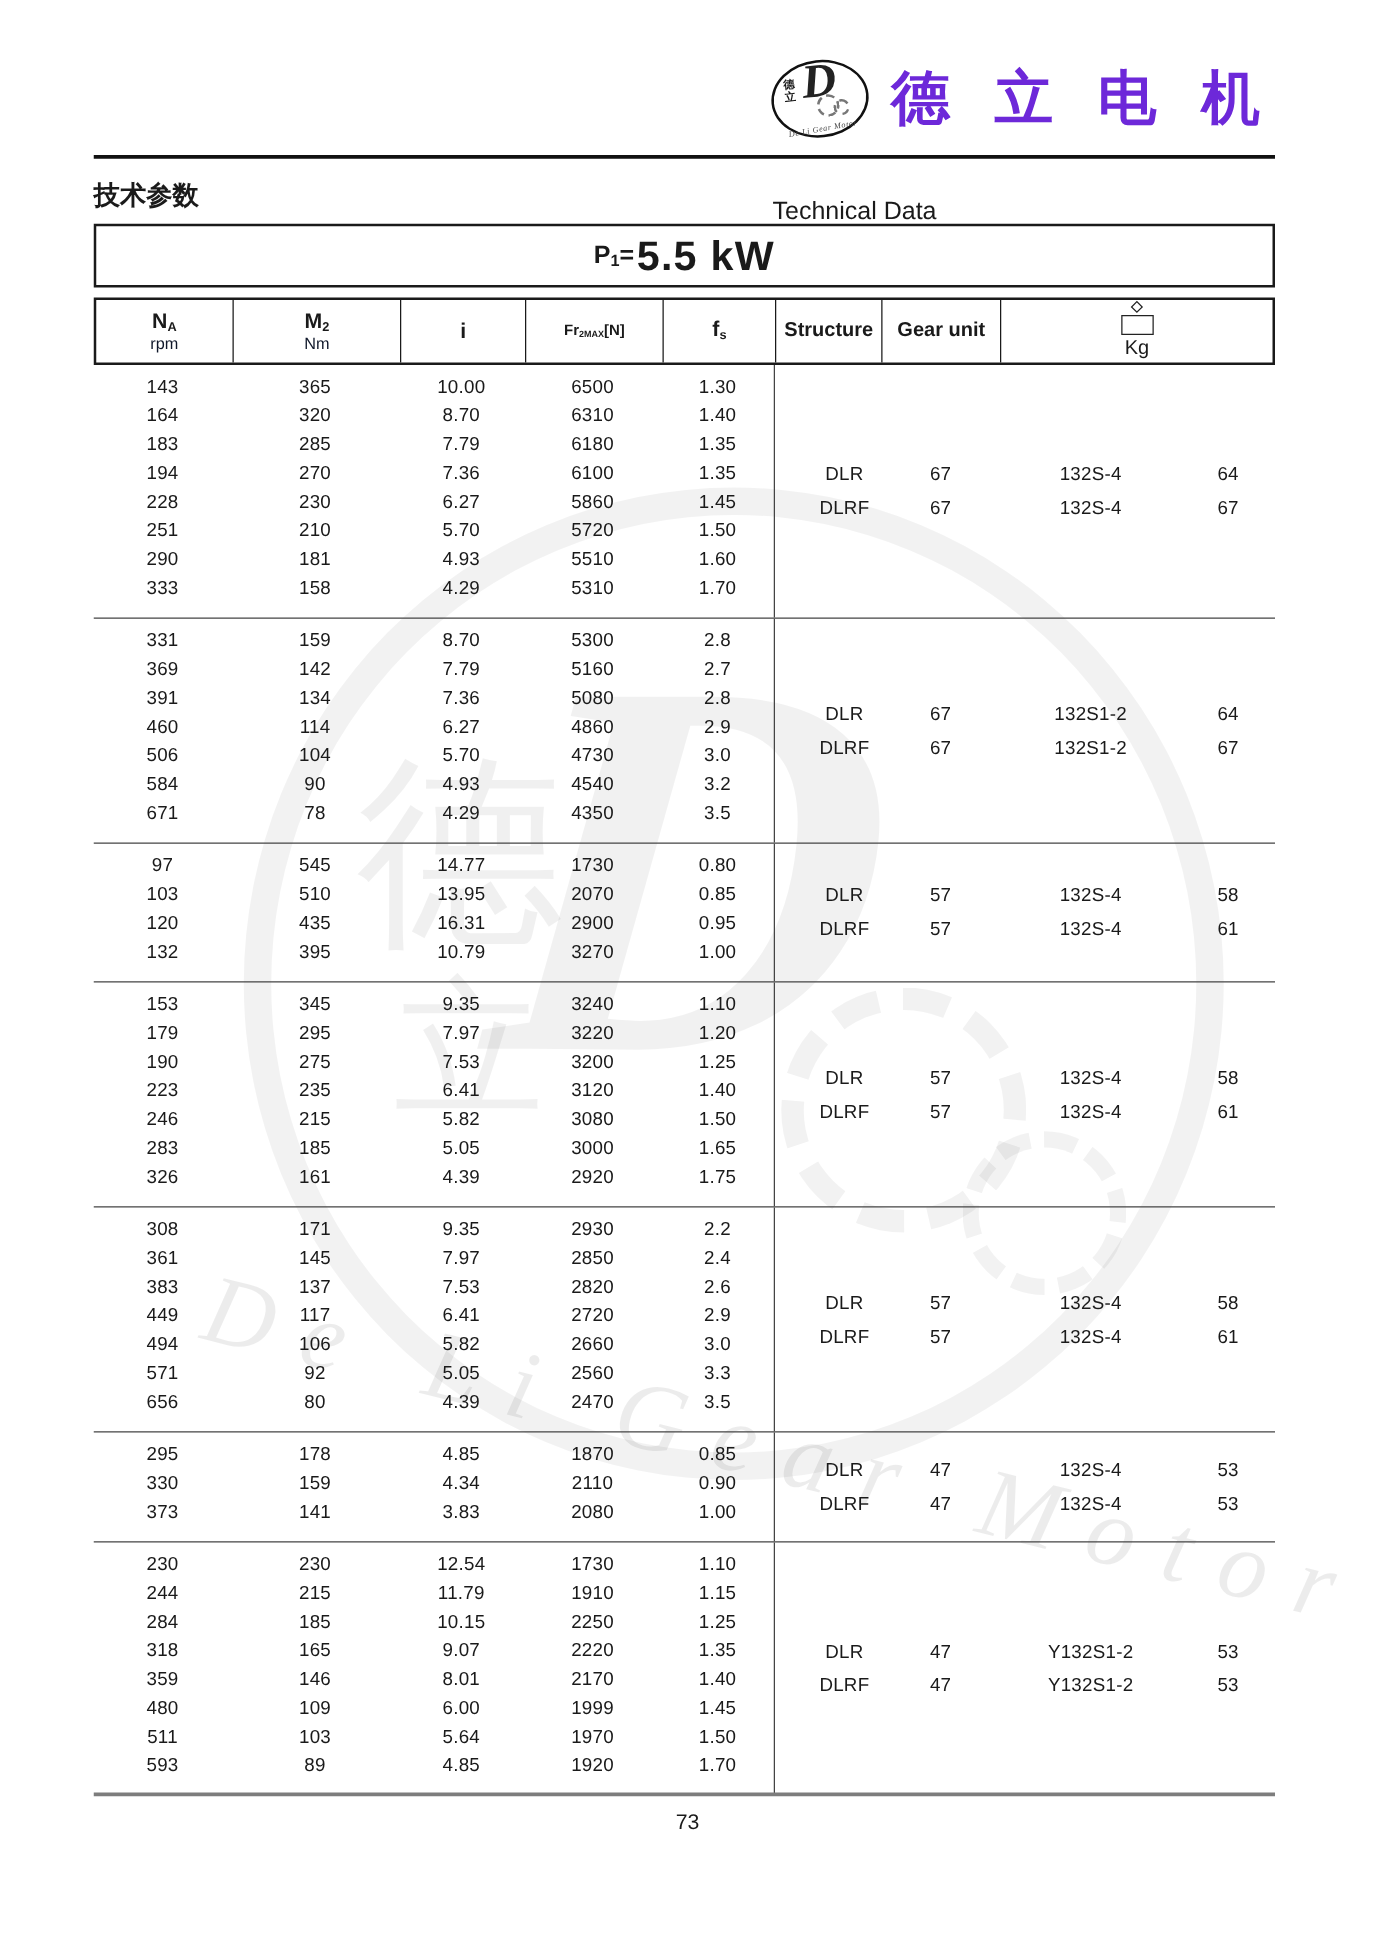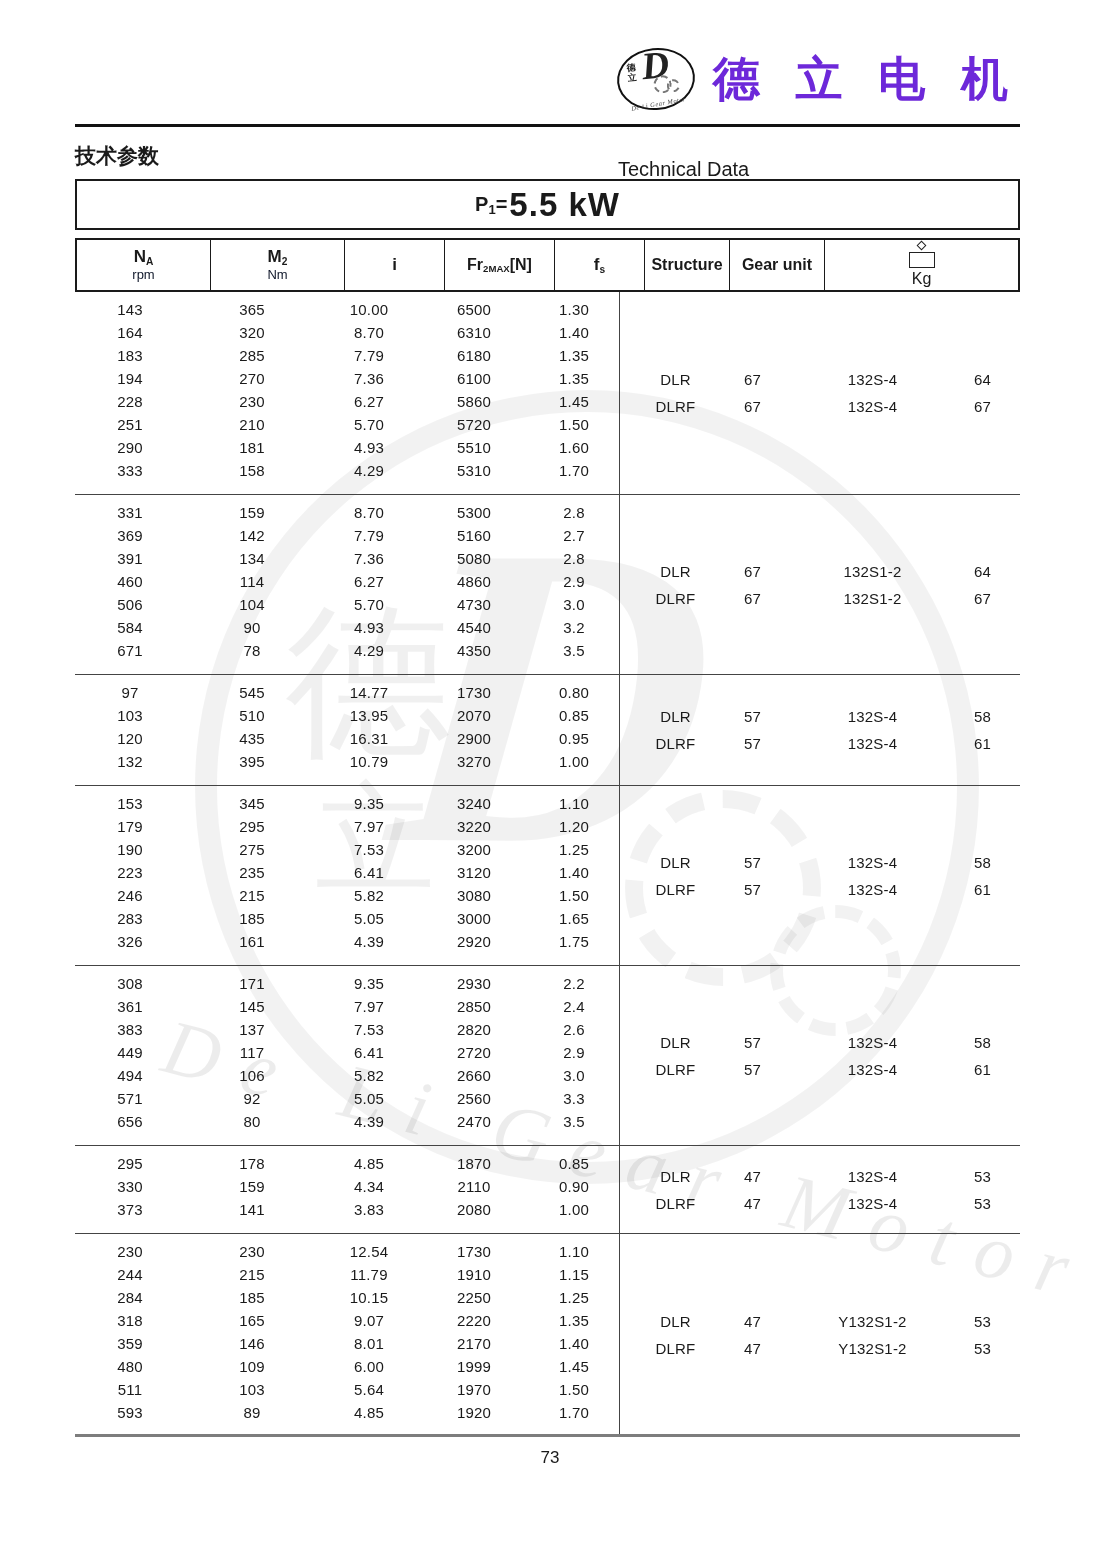--- a/index.html
+++ b/index.html
@@ -57,21 +57,21 @@
 
   
   .thead{position:absolute;top:238px;left:75px;width:945px;height:54px;box-sizing:border-box;
          border:2px solid #1a1a1a;display:flex;z-index:2;}
   .th{flex:none;display:flex;flex-direction:column;align-items:center;justify-content:center;
       border-right:1.5px solid #1a1a1a;box-sizing:border-box;line-height:1.15;}
   .th:last-child{border-right:none;flex:1;}
   .th-main{font-size:17px;font-weight:bold;}
   .th-sub{font-size:13px;color:#0f172a;}
   sub.s{font-size:0.6em;vertical-align:-0.25em;font-weight:bold;}
-  .w-na{width:134px;} .w-m2{width:134px;} .w-i{width:100px;} .w-fr{width:110px;} .w-fs{width:90px;}
+  .w-na{width:110px;} .w-m2{width:134px;} .w-i{width:100px;} .w-fr{width:110px;} .w-fs{width:90px;}
   .w-struct{width:85px;} .w-gear{width:95px;} .w-motor{width:143px;}
   .kg-icon{margin-bottom:2px;}
   .kg-diamond{display:block;width:5px;height:5px;border:1px solid #222;transform:rotate(45deg);
               margin:0 auto 3px auto;}
   .kg-box{display:block;width:26px;height:16px;border:1.5px solid #222;box-sizing:border-box;margin:0 auto;}
   .kg-label{font-size:16px;}
 
   
   .tbody{position:absolute;top:292px;left:75px;width:945px;z-index:2;}
   .t-block{display:flex;border-bottom:1px solid #444;}
@@ -137,21 +137,21 @@
       <span class="th-sub">rpm</span>
     </div>
     <div class="th w-m2">
       <span class="th-main"><span>M</span><sub class="s">2</sub></span>
       <span class="th-sub">Nm</span>
     </div>
     <div class="th w-i">
       <span class="th-main">i</span>
     </div>
     <div class="th w-fr">
-      <span class="th-main" style="font-size:16px;"><span>Fr</span><sub class="s">2MAX</sub><span>[N]</span></span>
+      <span class="th-main" style="font-size:12px;"><span>Fr</span><sub class="s">2MAX</sub><span>[N]</span></span>
     </div>
     <div class="th w-fs">
       <span class="th-main"><span>f</span><sub class="s">s</sub></span>
     </div>
     <div class="th w-struct">
       <span class="th-main" style="font-size:16px;">Structure</span>
     </div>
     <div class="th w-gear">
       <span class="th-main" style="font-size:16px;">Gear unit</span>
     </div>

